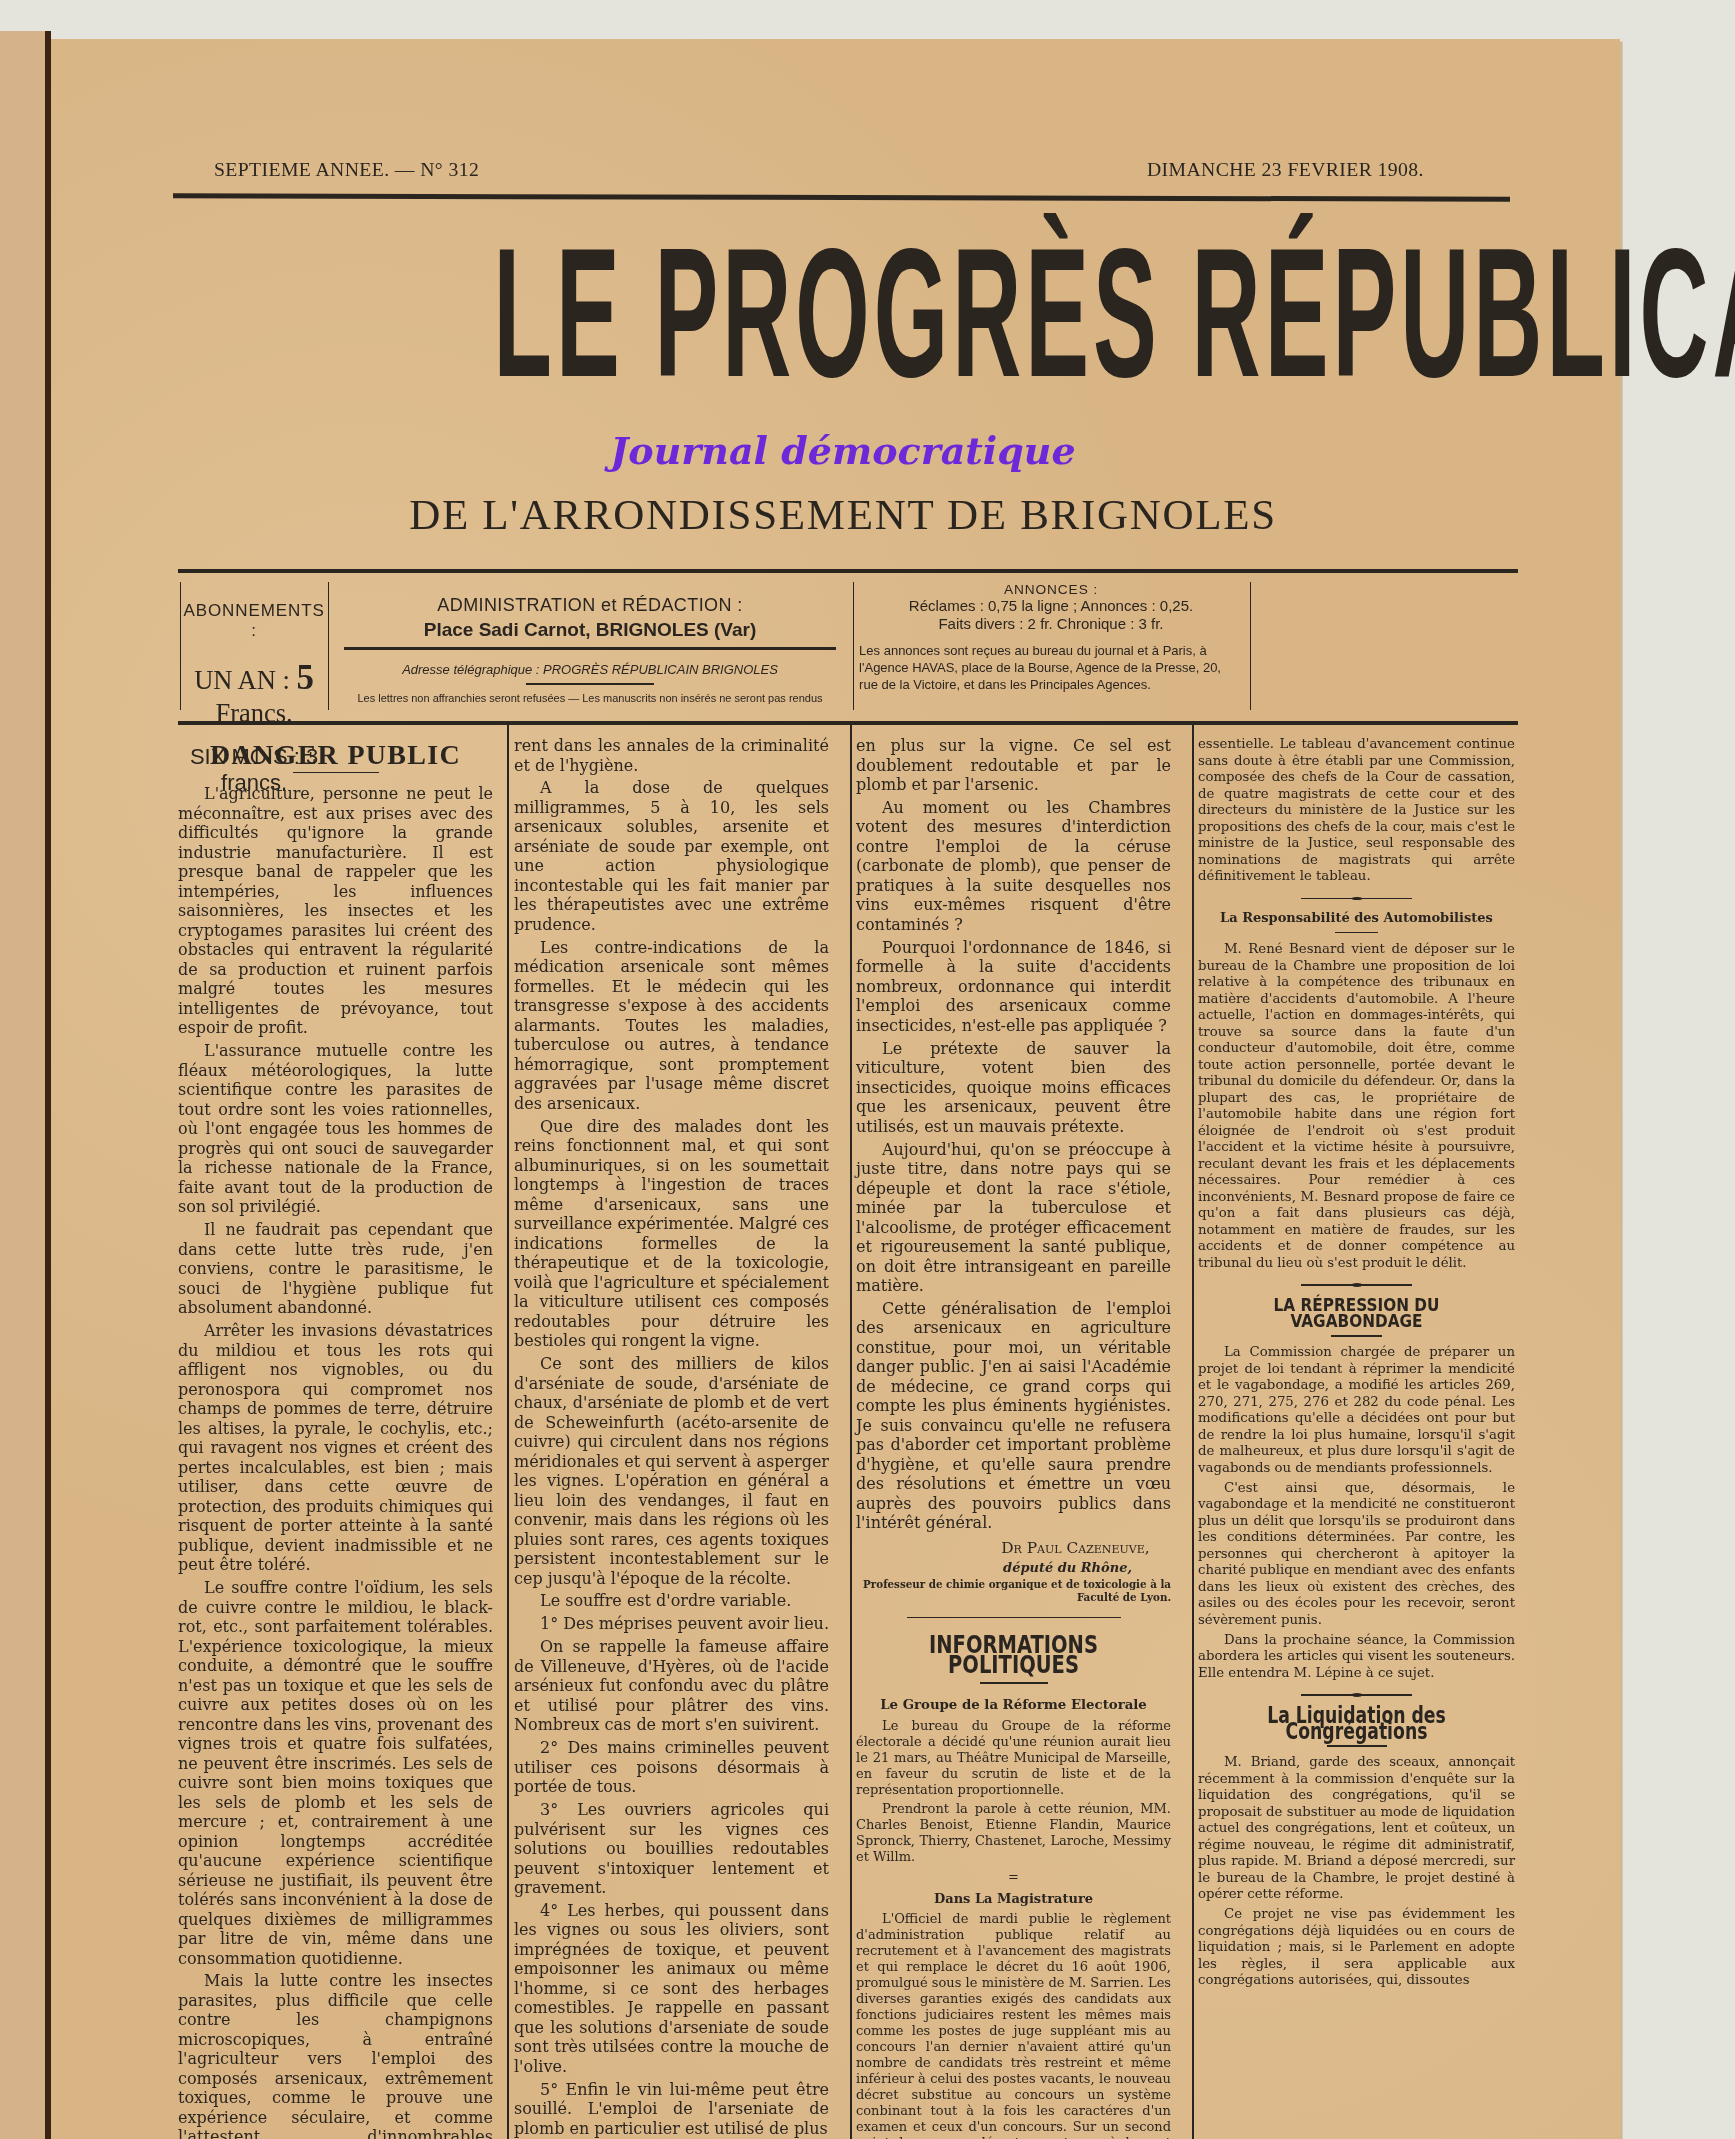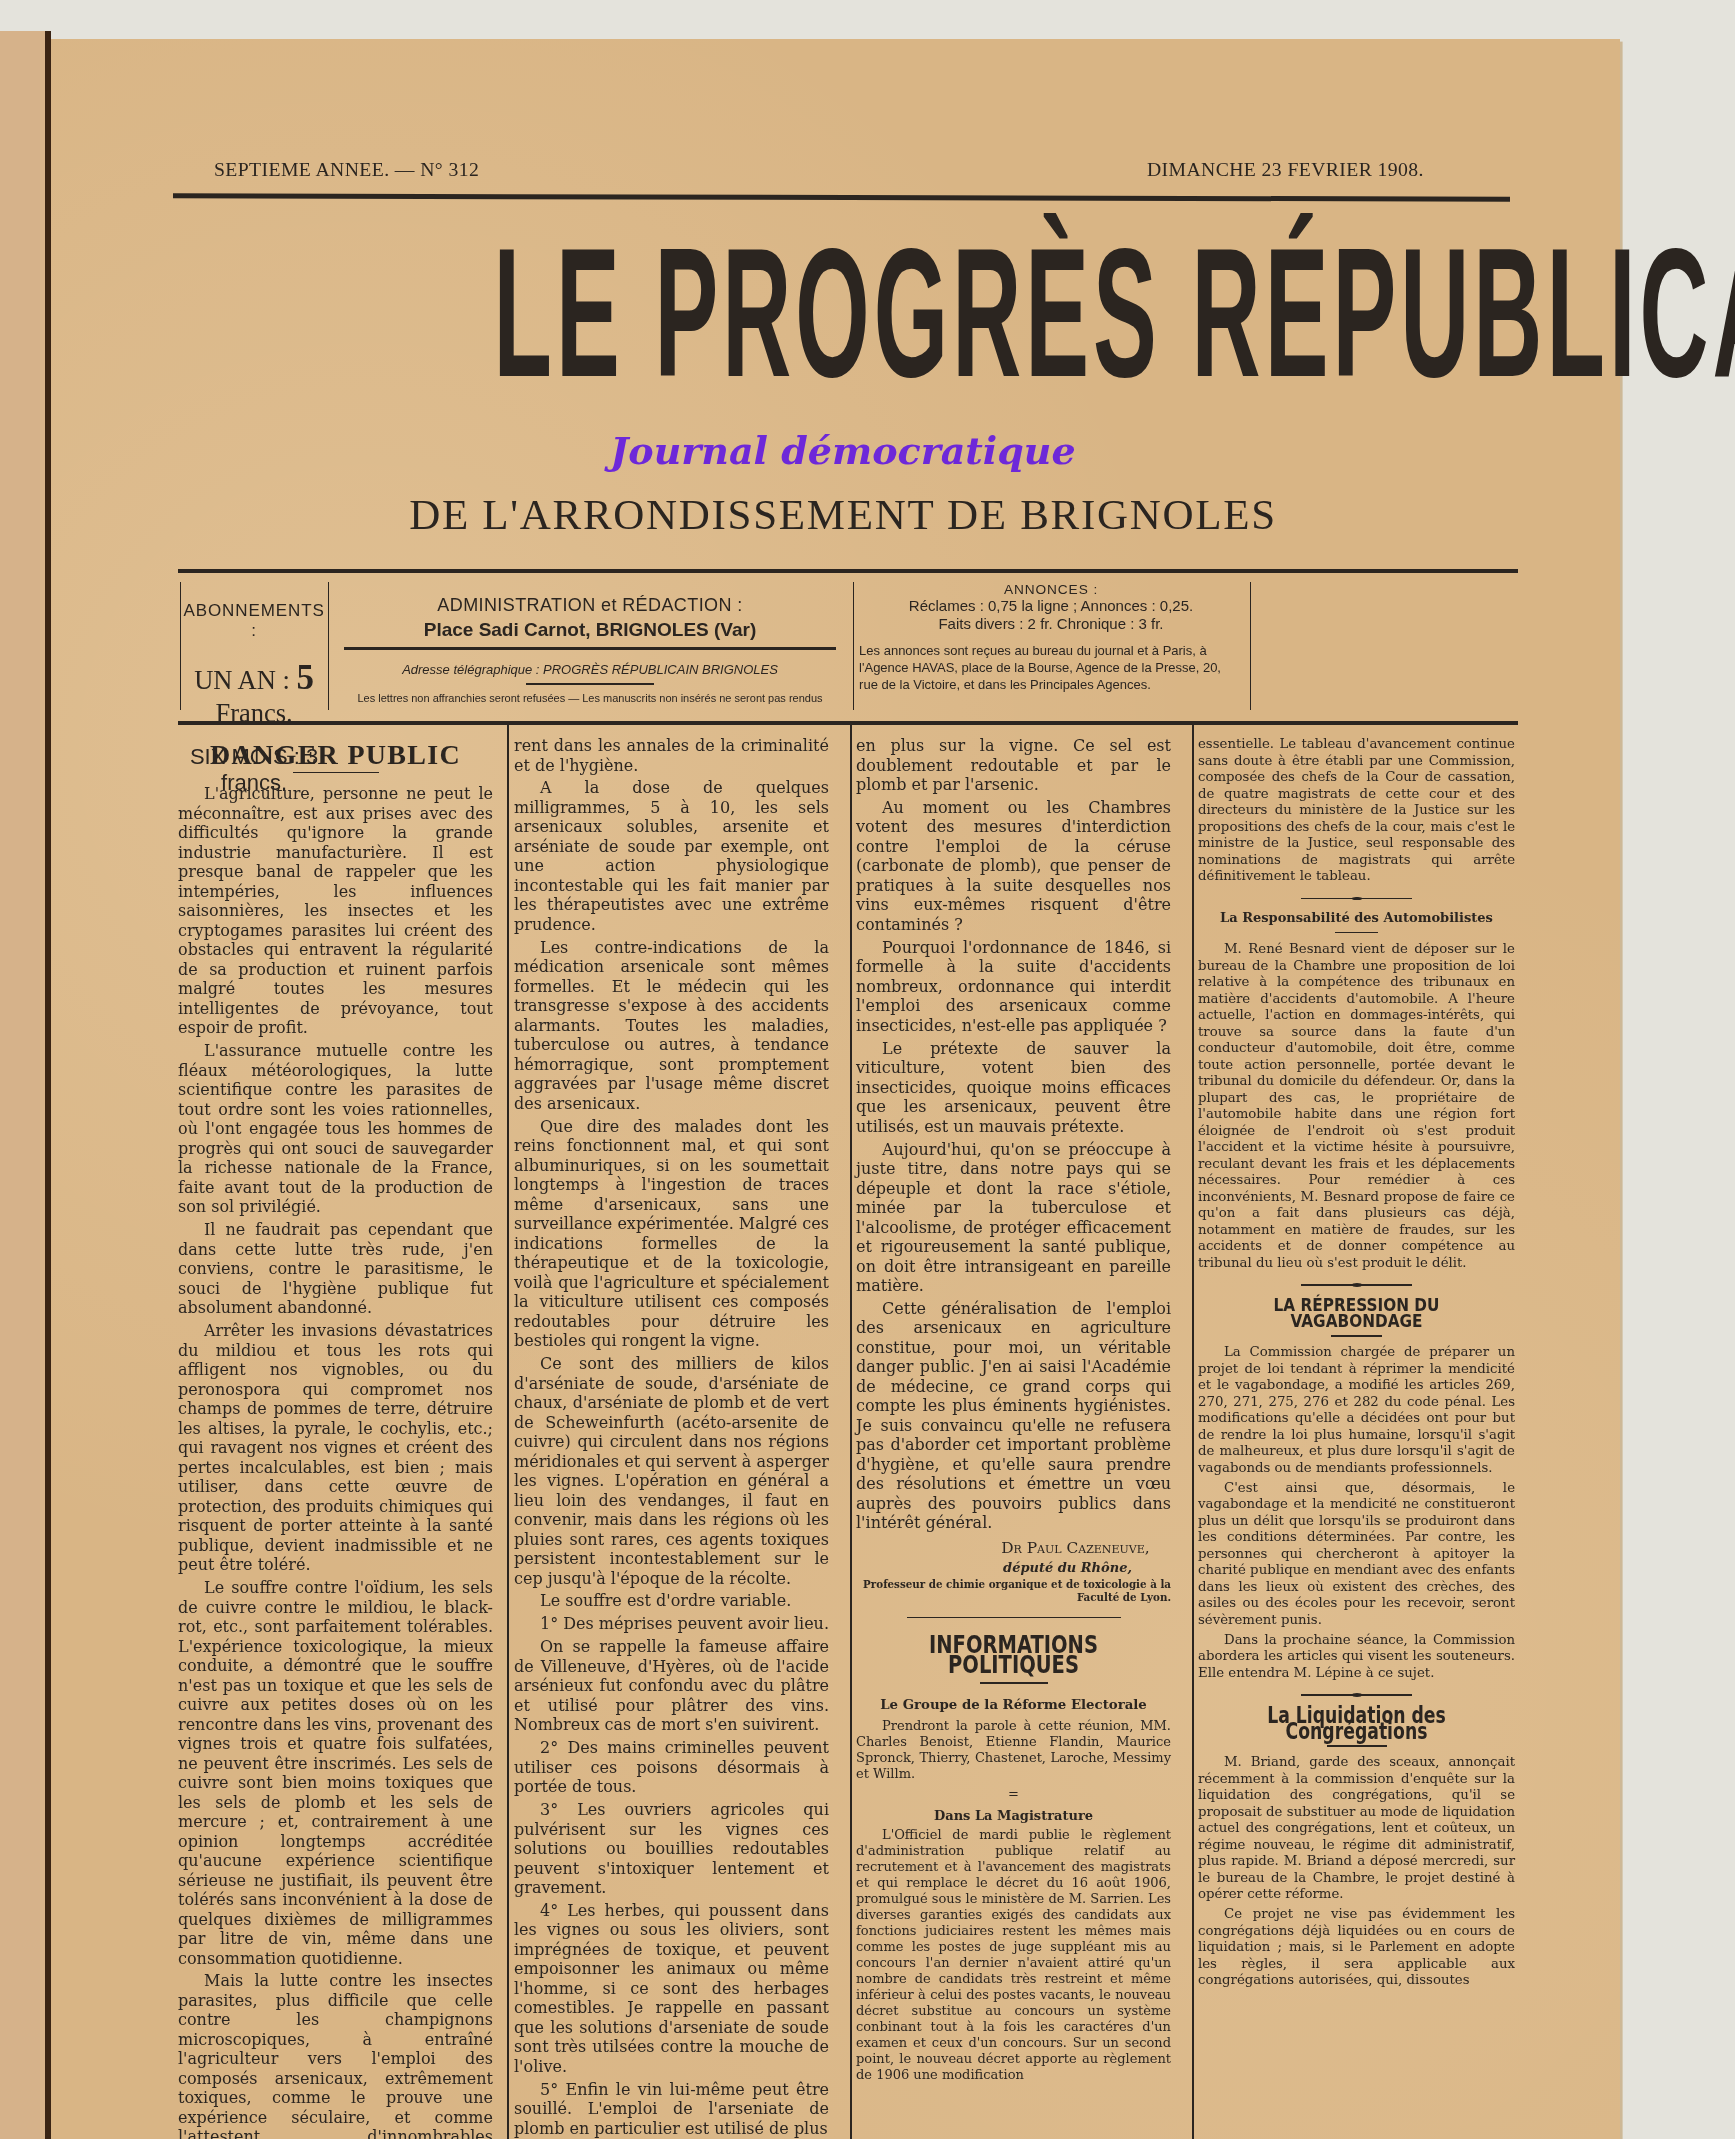--- a/index.html
+++ b/index.html
@@ -192,20 +192,21 @@
   <p>Aujourd'hui, qu'on se préoccupe à juste titre, dans notre pays qui se dépeuple et dont la race s'étiole, minée par la tuberculose et l'alcoolisme, de protéger efficacement et rigoureusement la santé publique, on doit être intransigeant en pareille matière.</p>
   <p>Cette généralisation de l'emploi des arsenicaux en agriculture constitue, pour moi, un véritable danger public. J'en ai saisi l'Académie de médecine, ce grand corps qui compte les plus éminents hygiénistes. Je suis convaincu qu'elle ne refusera pas d'aborder cet important problème d'hygiène, et qu'elle saura prendre des résolutions et émettre un vœu auprès des pouvoirs publics dans l'intérêt général.</p>
   <div class="signature">Dr Paul Cazeneuve,</div>
   <div class="sig-role">député du Rhône,</div>
   <div class="sig-prof">Professeur de chimie organique et de toxicologie à la Faculté de Lyon.</div>
   <div class="short-rule" style="width:214px;height:1.3px;margin:13px auto 0;"></div>
   <div class="section-head">INFORMATIONS POLITIQUES</div>
   <div class="short-rule" style="width:68px"></div>
   <div class="sub-head" style="font-size:13.3px;">Le Groupe de la Réforme Electorale</div>
   <div style="font-size:13px;line-height:16px;">
+    <p>Le bureau du Groupe de la réforme électorale a décidé qu'une réunion aurait lieu le 21 mars, au Théâtre Municipal de Marseille, en faveur du scrutin de liste et de la représentation proportionnelle.</p>
     <p>Prendront la parole à cette réunion, MM. Charles Benoist, Etienne Flandin, Maurice Spronck, Thierry, Chastenet, Laroche, Messimy et Willm.</p>
     <div class="eq-mark">=</div>
     <div class="sub-head" style="font-size:13px;">Dans La Magistrature</div>
     <p>L'Officiel de mardi publie le règlement d'administration publique relatif au recrutement et à l'avancement des magistrats et qui remplace le décret du 16 août 1906, promulgué sous le ministère de M. Sarrien. Les diverses garanties exigés des candidats aux fonctions judiciaires restent les mêmes mais comme les postes de juge suppléant mis au concours l'an dernier n'avaient attiré qu'un nombre de candidats très restreint et même inférieur à celui des postes vacants, le nouveau décret substitue au concours un système conbinant tout à la fois les caractéres d'un examen et ceux d'un concours. Sur un second point, le nouveau décret apporte au règlement de 1906 une modification</p>
   </div>
 </div>
 
 <div class="col col4">
   <p style="text-indent:0">essentielle. Le tableau d'avancement continue sans doute à être établi par une Commission, composée des chefs de la Cour de cassation, de quatre magistrats de cette cour et des directeurs du ministère de la Justice sur les propositions des chefs de la cour, mais c'est le ministre de la Justice, seul responsable des nominations de magistrats qui arrête définitivement le tableau.</p>
   <div class="ornament"></div>

